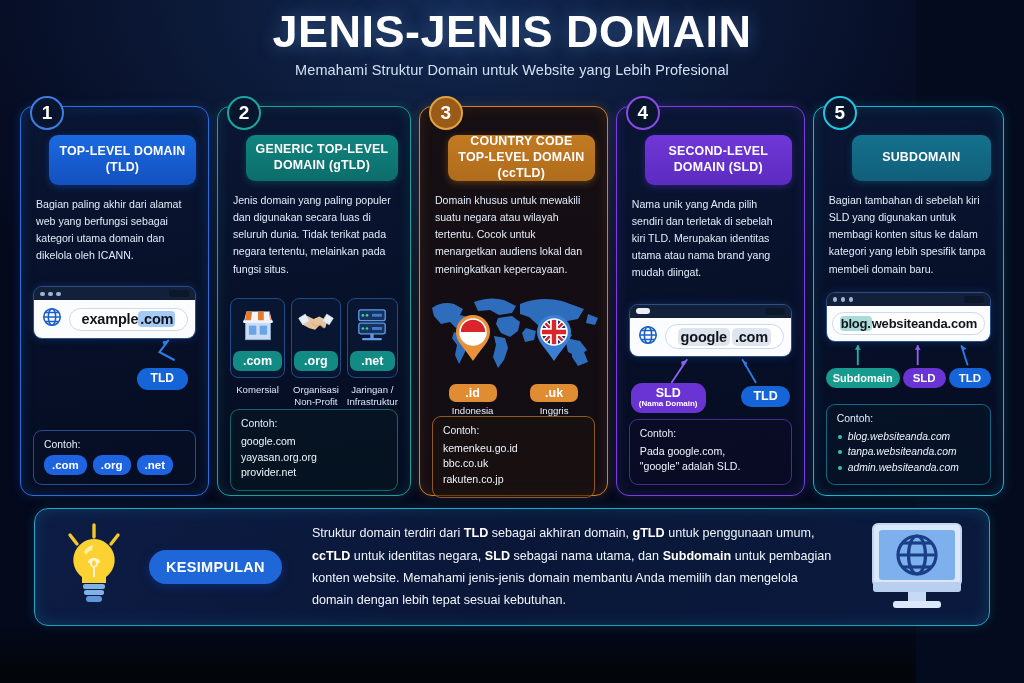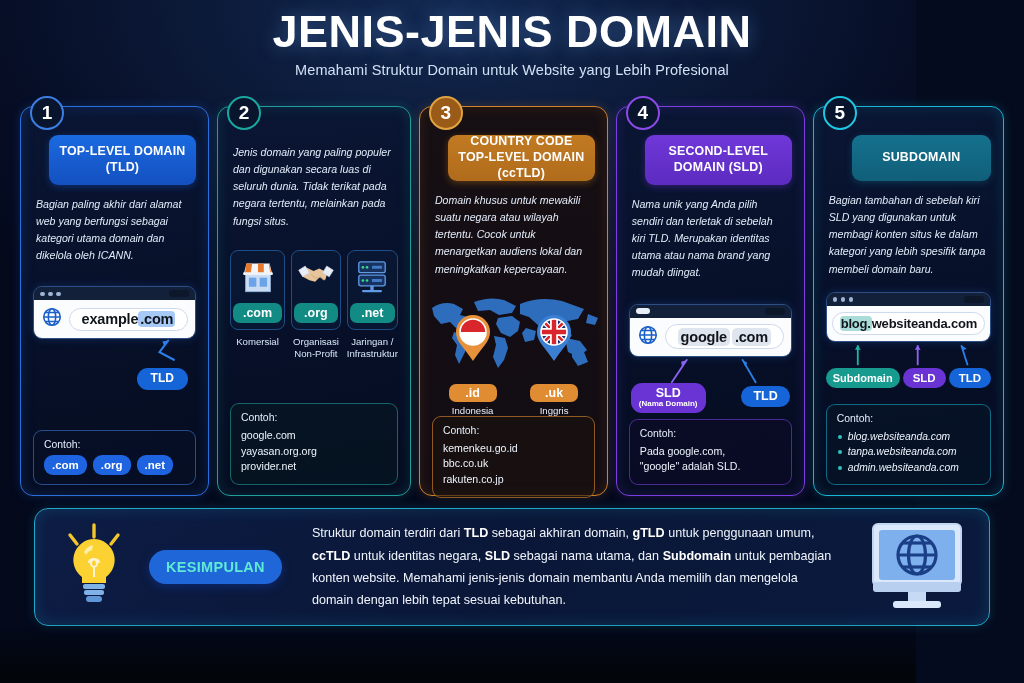--- a/index.html
+++ b/index.html
@@ -80,21 +80,21 @@
     display:flex; align-items:center; justify-content:center;
   }
   .c1 .cardhead{ background:linear-gradient(180deg,#1a6ae0 0%,#1450c0 100%); box-shadow:0 2px 7px rgba(20,80,192,.45); }
   .c2 .cardhead{ background:linear-gradient(180deg,#10847f 0%,#0d6d6b 100%); box-shadow:0 2px 7px rgba(13,109,107,.45); }
   .c3 .cardhead{ background:linear-gradient(180deg,#c27a22 0%,#b06c1c 100%); box-shadow:0 2px 7px rgba(176,108,28,.45); }
   .c4 .cardhead{ background:linear-gradient(180deg,#6f37d8 0%,#5c2bc0 100%); box-shadow:0 2px 7px rgba(92,43,192,.45); }
   .c5 .cardhead{ background:linear-gradient(180deg,#14718e 0%,#115f79 100%); box-shadow:0 2px 7px rgba(17,95,121,.45); margin-left:26px; }
 
   .carddesc {
     margin-top: 11px; padding: 0 3px;
-    font-size: 10.6px; line-height: 1.62; color:#e2ecfa; font-weight:400;font-style:italic;
+    font-size: 10.6px; line-height: 1.62; color:#e2ecfa; font-weight:400;
   }
 
   .visual { flex: 1 1 auto; position:relative; margin-top:8px; }
 
   
   .browser {
     border-radius: 9px; overflow:hidden;
     background:#16233f; border:1.6px solid #2e4f86;
     box-shadow:0 0 8px rgba(40,110,220,.25);
   }
@@ -168,21 +168,21 @@
   
   .conclusion {
     position:absolute; left:34px; top:508px; width:956px; height:118px;
     border-radius:14px;
     border:1.5px solid #1fa8c8;
     background:linear-gradient(120deg,#0d1c44 0%,#0a1738 50%,#0a1a3e 100%);
     box-shadow:0 0 16px rgba(31,168,200,.2) inset, 0 0 12px rgba(31,168,200,.18);
     display:flex; align-items:center; padding:0 18px; gap:14px;
   }
   .kesimpulan-btn {
-    background:#1f66d8; color:#5eead4; font-weight:800; font-size:14.5px;
+    background:#1f66d8; color:#ffffff; font-weight:800; font-size:14.5px;
     border-radius:18px; padding:9px 17px; letter-spacing:.3px;
     box-shadow:0 3px 9px rgba(12,50,140,.6);
     white-space:nowrap;
   }
   .concl-text { flex:1 1 auto; font-size:12.6px; line-height:1.78; color:#f0f5fd; padding:0 10px 0 16px; }
   .concl-text b { font-weight:800; color:#ffffff; }
 </style>
 </head>
 <body>
 
@@ -238,20 +238,21 @@
         <div class="chips">
           <span class="chip">.com</span>
           <span class="chip">.org</span>
           <span class="chip">.net</span>
         </div>
       </div>
     </div>
 
     <div class="card c2">
       <div class="numbadge">2</div>
+      <div class="cardhead">GENERIC TOP-LEVEL DOMAIN (gTLD)</div>
       <div class="carddesc">Jenis domain yang paling populer dan digunakan secara luas di seluruh dunia. Tidak terikat pada negara tertentu, melainkan pada fungsi situs.</div>
 
       <div class="visual">
         <div class="trio" style="margin-top:12px;">
 
           <div class="tcell">
             <div class="tbox">
               <span>
                 <svg width="40" height="38" viewBox="0 0 48 46">
                   <rect x="9" y="20" width="30" height="22" fill="#c9dcf4" stroke="#8fb4dd" stroke-width="1"></rect>

